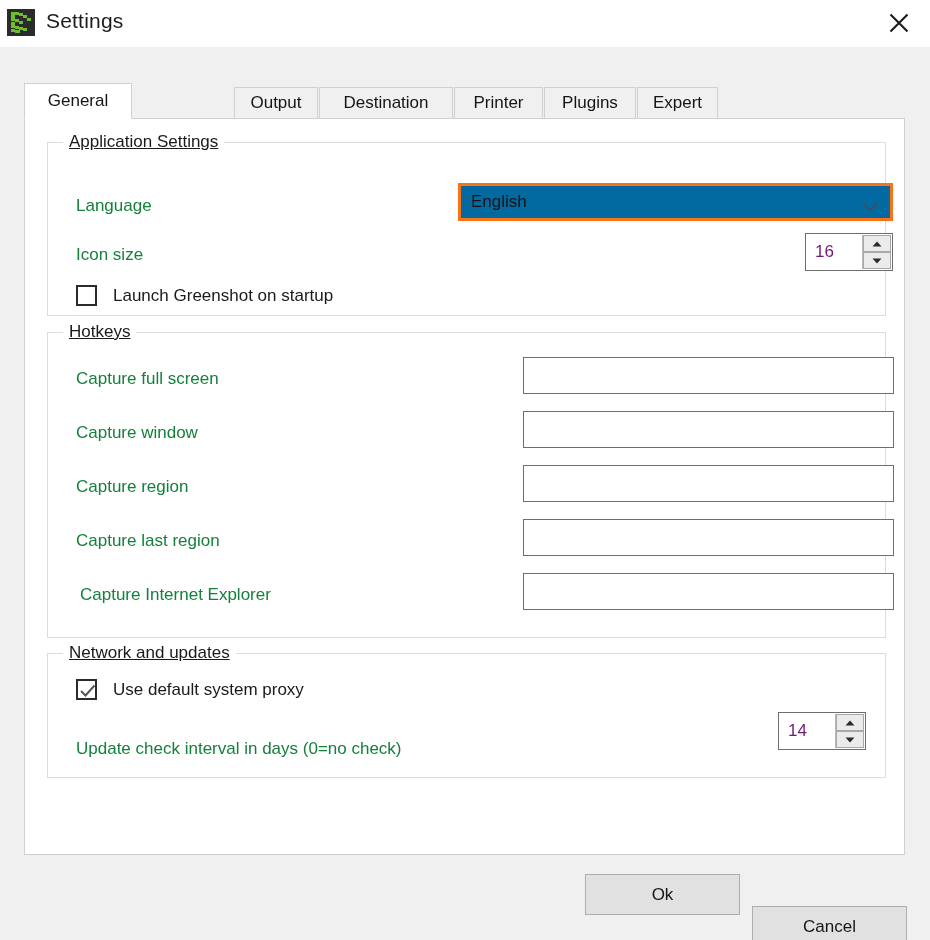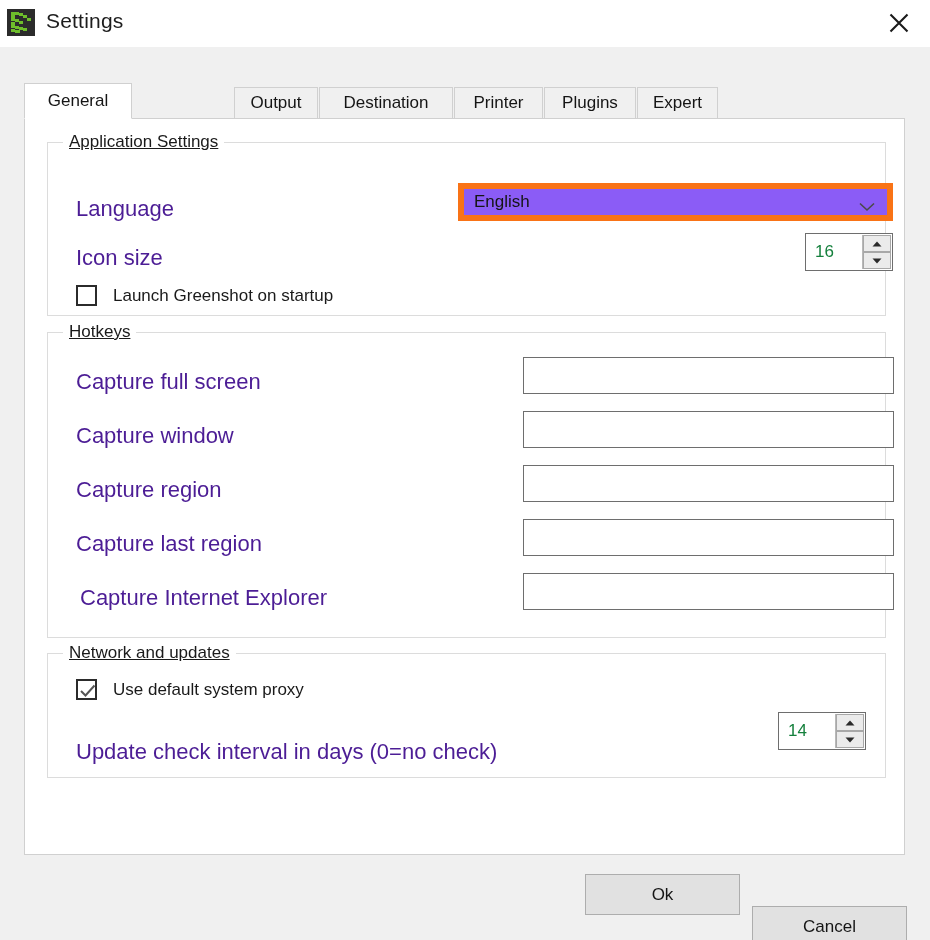--- a/index.html
+++ b/index.html
@@ -116,32 +116,32 @@
     padding: 0 6px;
     background: #ffffff;
     font-size: 17px;
     color: #1a1a1a;
     white-space: nowrap;
     text-decoration: underline;
   }
 
   .field-label {
     position: absolute;
-    font-size: 22px;
-    color: #4c1d95;
+    font-size: 17px;
+    color: #15803d;
     white-space: nowrap;
     text-align: center;
   }
 
   
   .combobox {
     position: absolute;
     box-sizing: border-box;
-    background: #8b5cf6;
-    border: 6px solid #f97316;
+    background: #0369a1;
+    border: 3px solid #f97316;
     cursor: default;
   }
   .combobox .cb-value {
     position: absolute;
     left: 10px; top: 50%;
     transform: translateY(-50%);
     font-size: 17px;
     color: #151515;
     white-space: nowrap;
   }
@@ -157,21 +157,21 @@
     position: absolute;
     box-sizing: border-box;
     background: #ffffff;
     border: 1px solid #6e6e6e;
   }
   .spinner .sp-value {
     position: absolute;
     left: 9px; top: 50%;
     transform: translateY(-50%);
     font-size: 17px;
-    color: #15803d;
+    color: #701a75;
   }
   .spinner .sp-buttons {
     position: absolute;
     right: 1px; top: 1px; bottom: 1px;
     width: 28px;
     background: #f0f0f0;
     border-left: 1px solid #b8b8b8;
   }
   .spinner .sp-up, .spinner .sp-dn {
     position: absolute;

